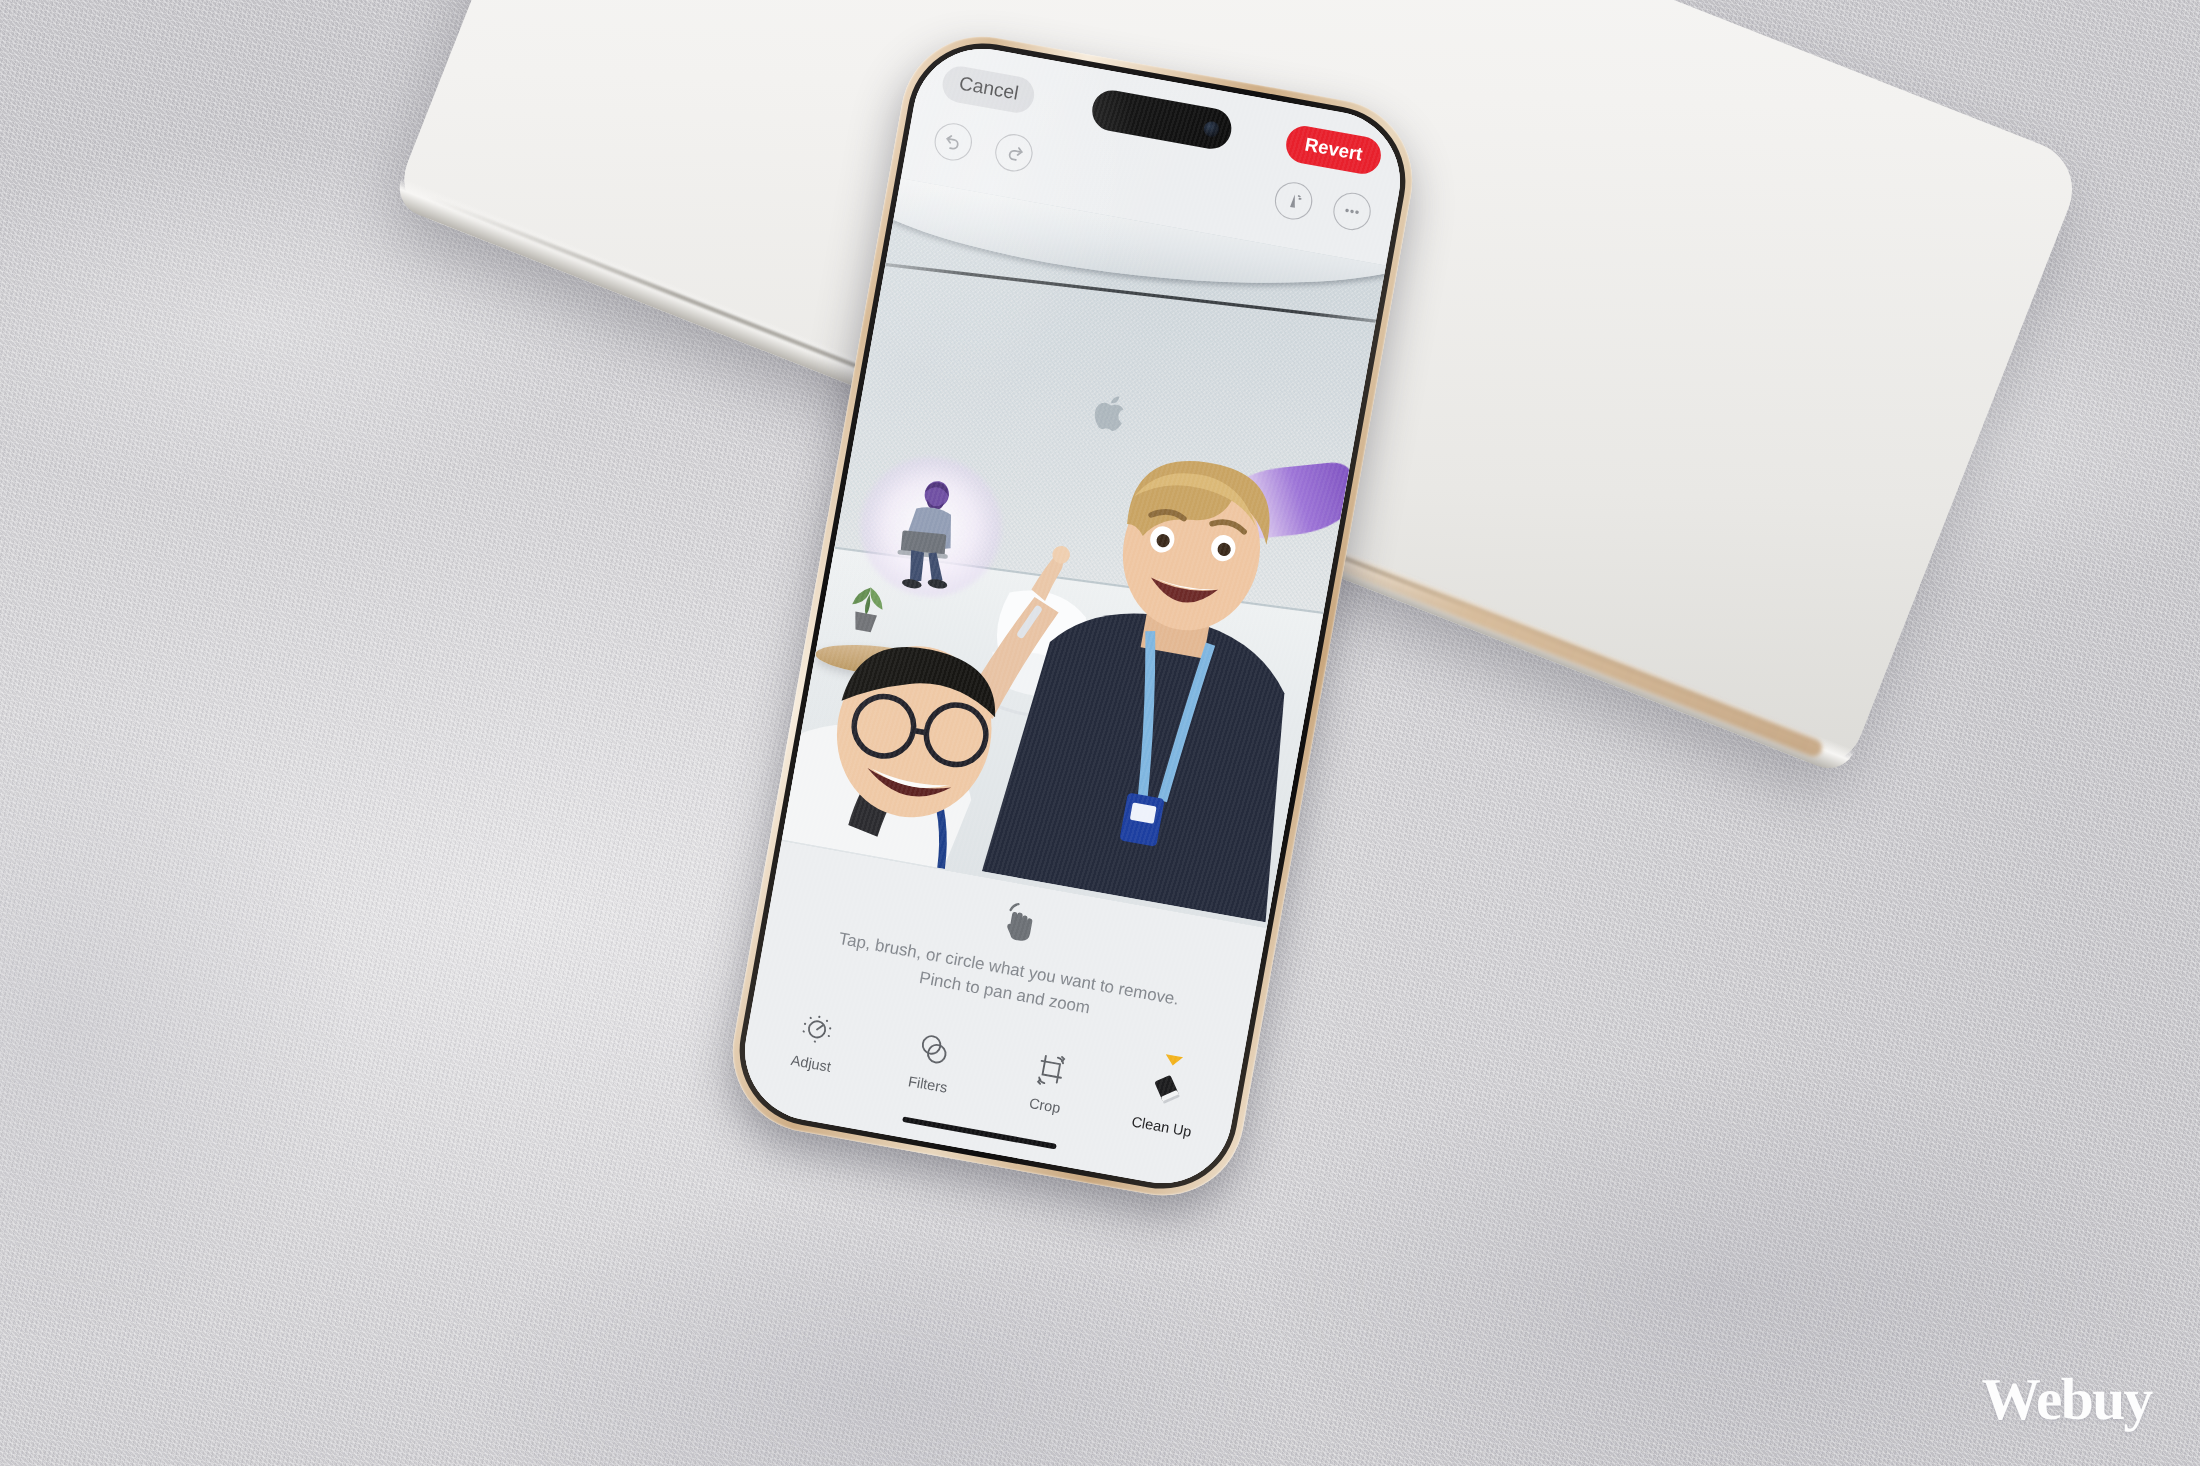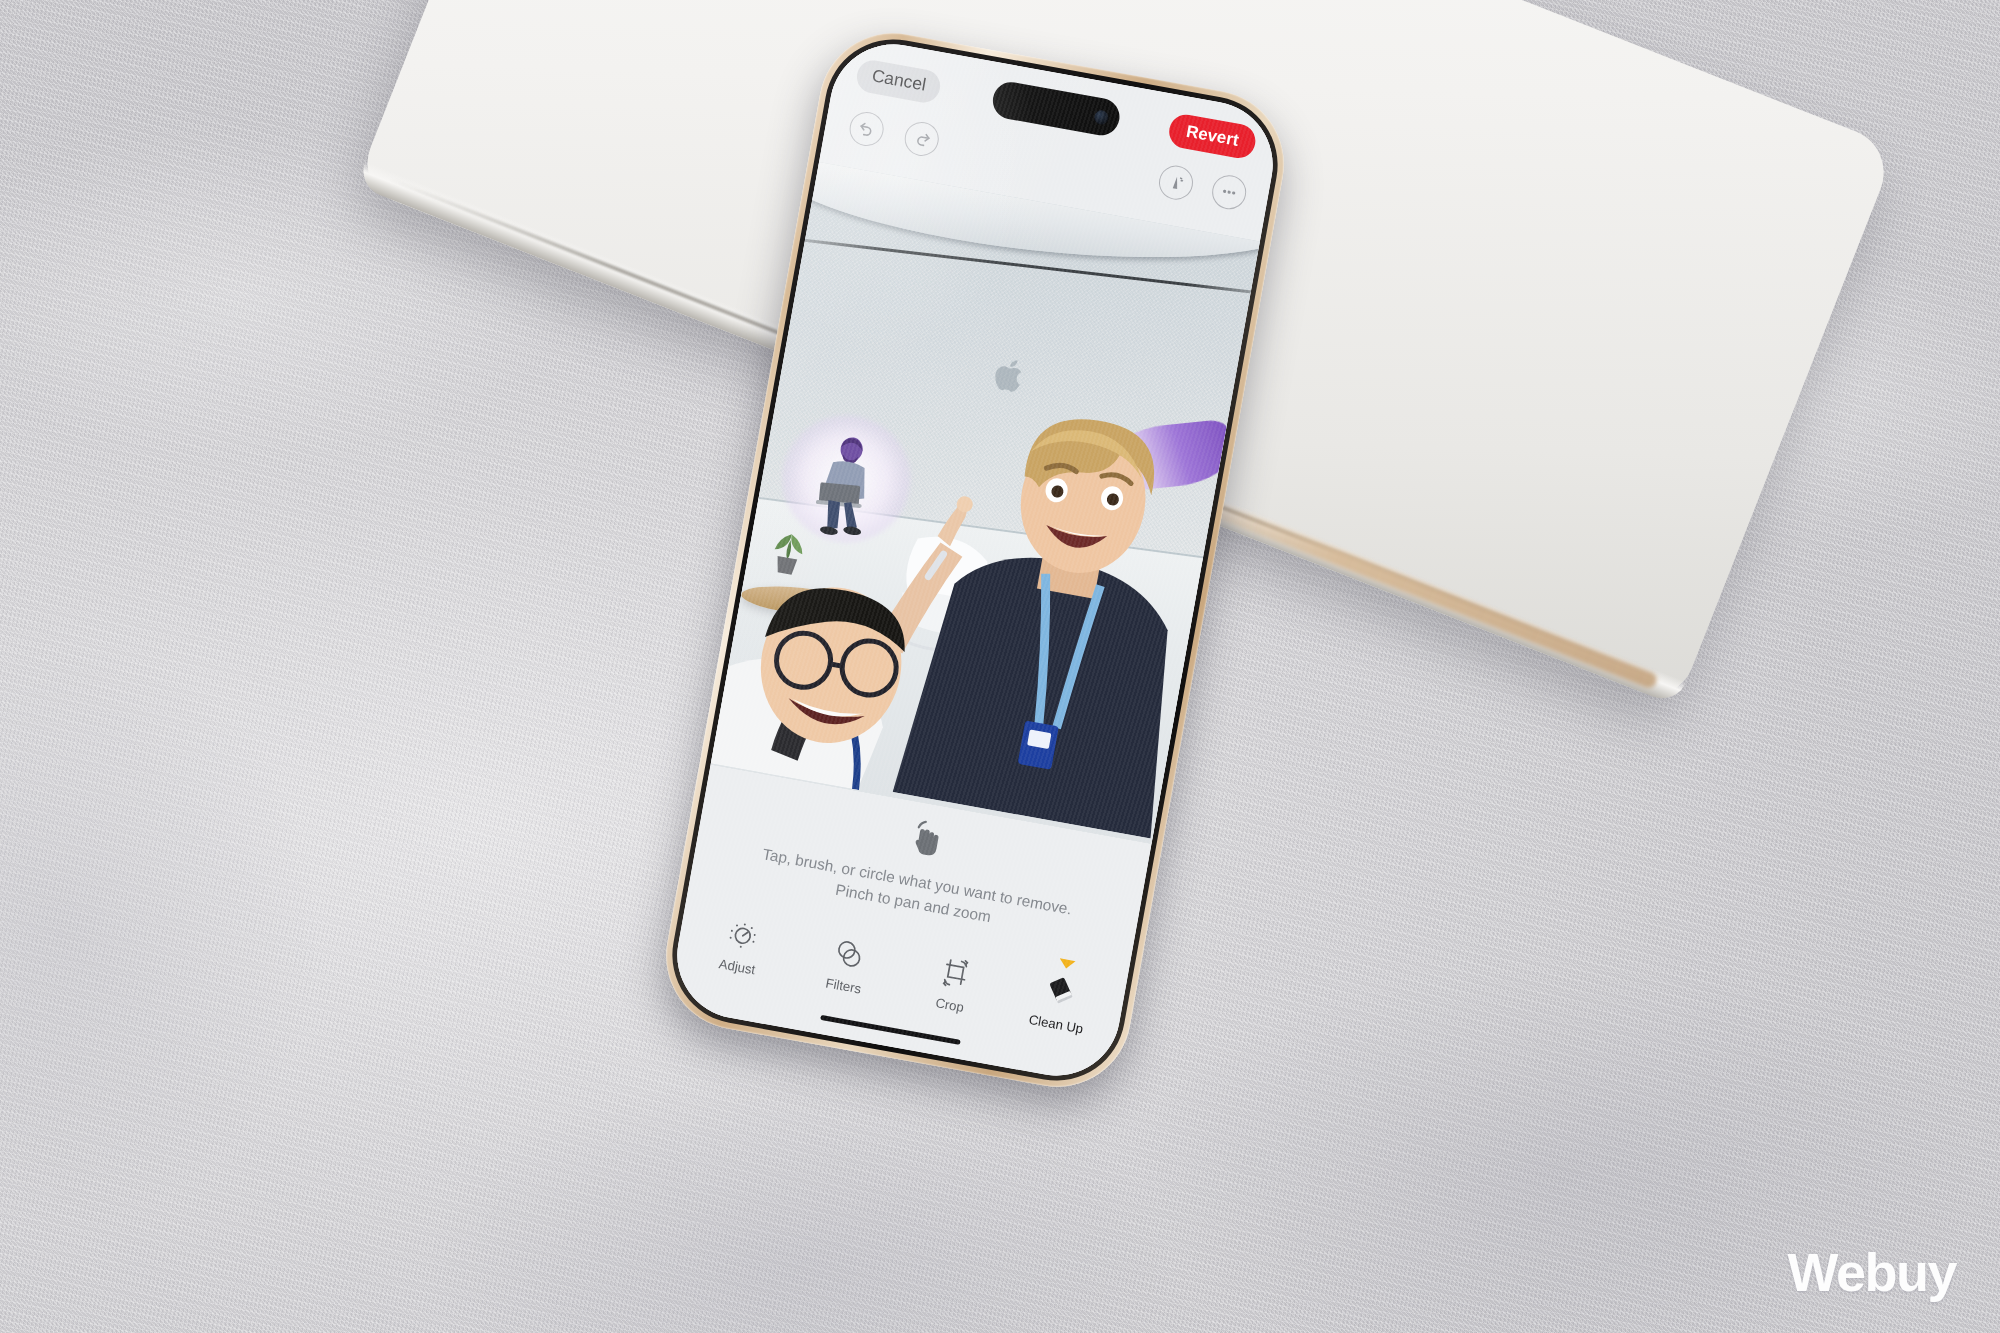--- a/index.html
+++ b/index.html
@@ -288,21 +288,21 @@
     flex:0 0 auto; height:34px; display:flex; align-items:center; justify-content:center;
     background:#eceef0;
   }
   .home-bar i { display:block; width:142px; height:5px; border-radius:3px; background:#121214; }
 
   
   .watermark {
     position:absolute; right:44px; bottom:30px;
     font-size:54px; font-weight:700; letter-spacing:-1.5px;
     color:rgba(255,255,255,.97);
-    font-family:Liberation Sans, sans-serif;
+    font-family:Liberation Serif, serif;
     text-shadow:0 1px 3px rgba(130,130,145,.35);
   }
 </style>
 </head>
 <body>
 
 <div id="scene">
 
   <div class="carpet">
     <div class="carpet-tex"></div>

